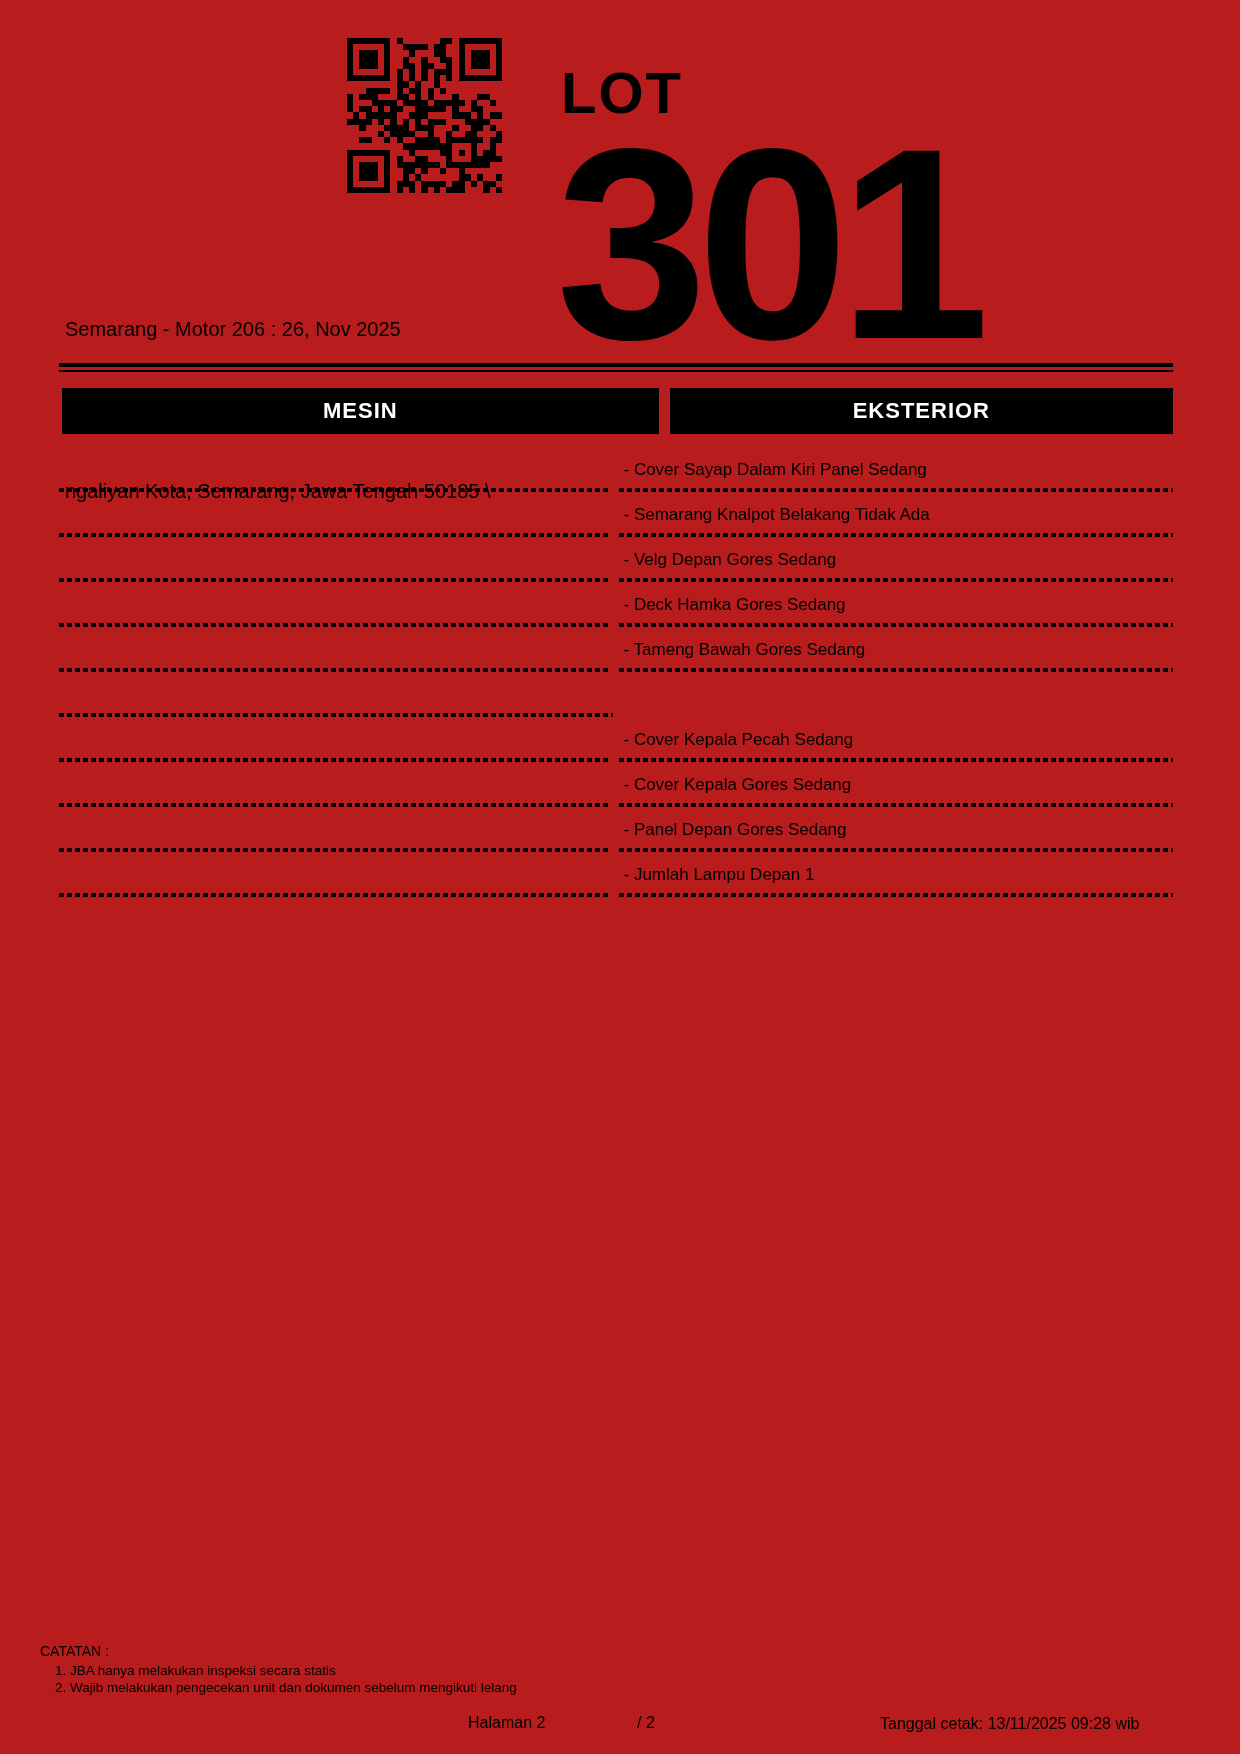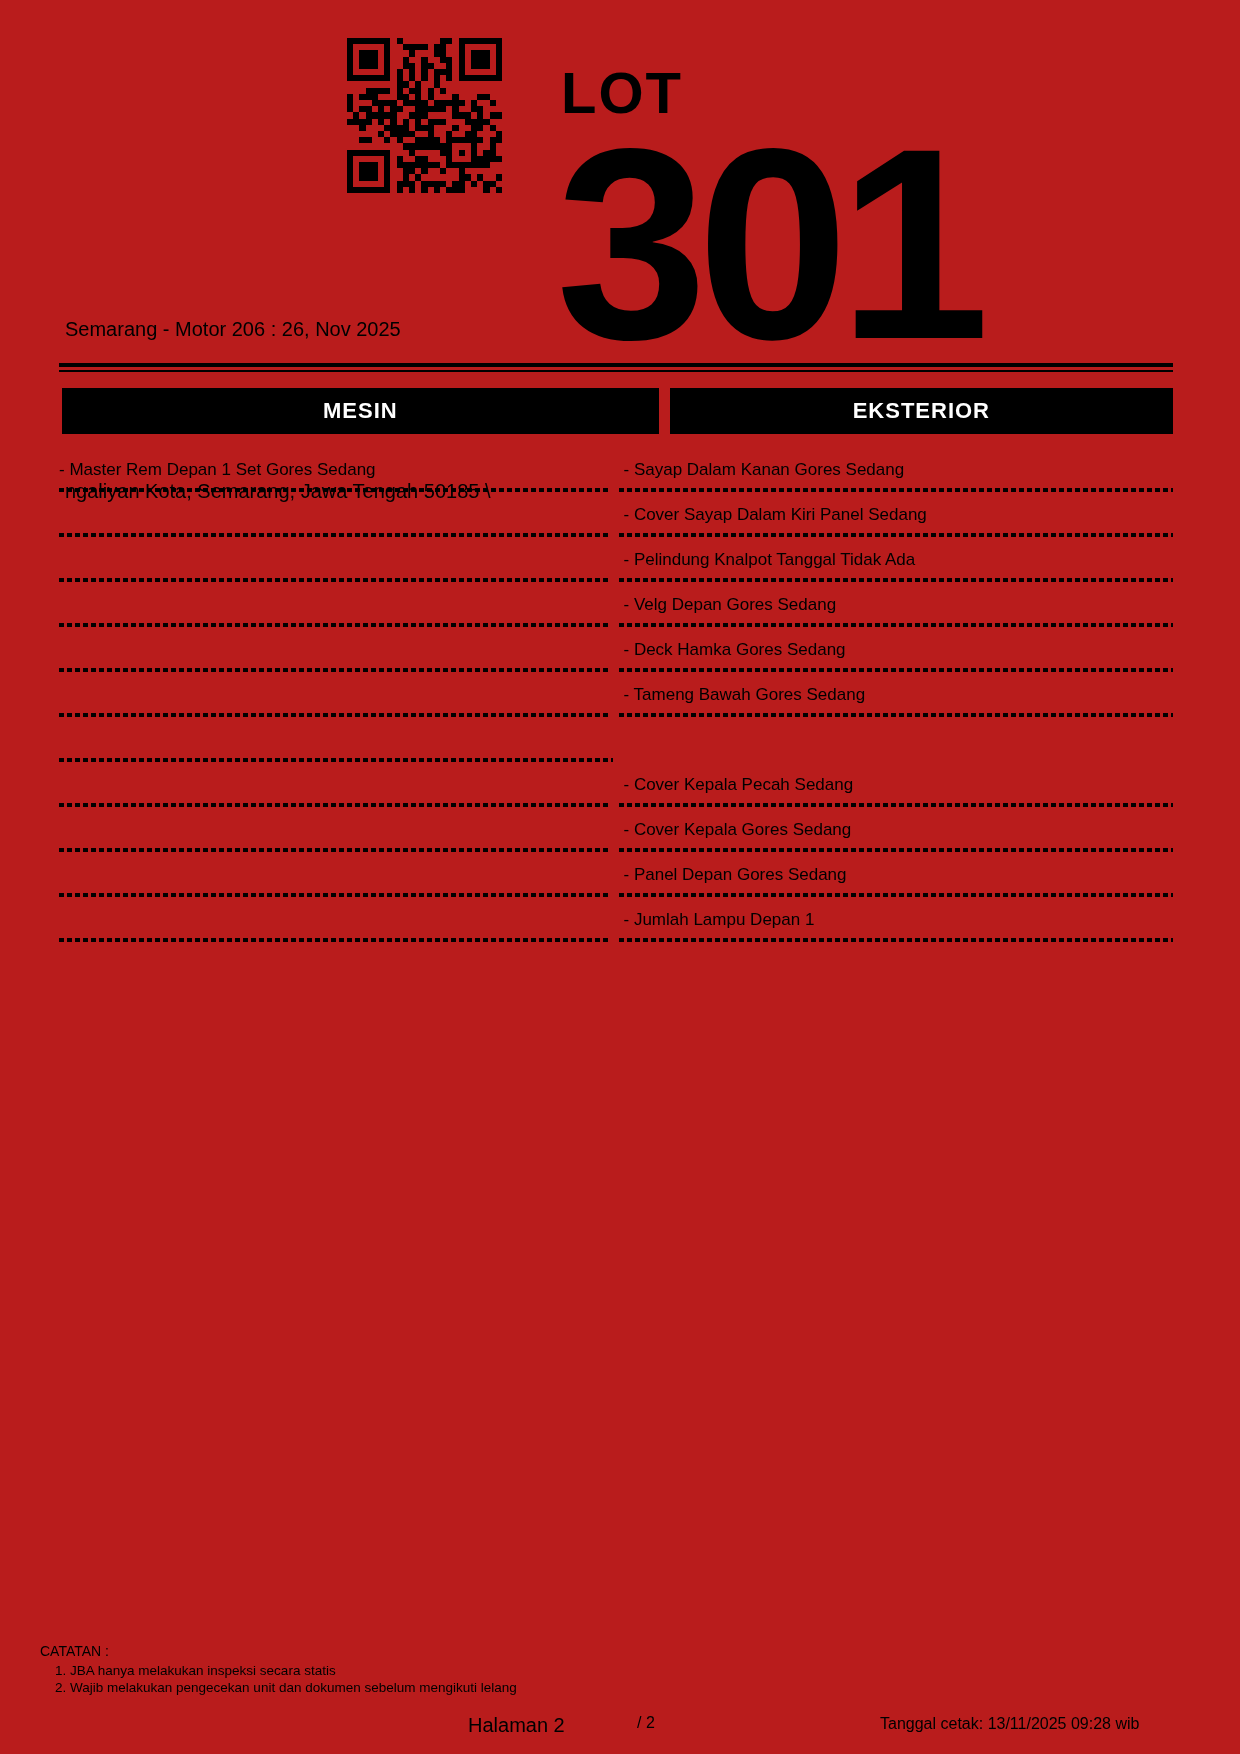--- a/index.html
+++ b/index.html
@@ -52,21 +52,21 @@
   .tcell.c1{width:552px;margin-left:8px;padding-left:5px;}
   .tcell::after{
     content:"";
     position:absolute;left:0;right:0;bottom:0;height:4px;
     background-image:repeating-linear-gradient(90deg,#000 0 5px,transparent 5px 8px);
   }
   
   .notes{position:absolute;left:40px;top:1643px;font-size:13.5px;line-height:17px;}
   .notes .note-title{margin-bottom:2px;font-size:14px;}
   .notes .note-line{margin-left:15px;}
-  .footer-page{position:absolute;left:468px;top:1714px;font-size:20px;}
+  .footer-page{position:absolute;left:468px;top:1714px;font-size:16px;}
   .footer-total{position:absolute;left:637px;top:1714px;font-size:16px;}
   .footer-printed{position:absolute;left:880px;top:1715px;font-size:16px;}
 </style>
 </head>
 <body>
 
 <div class="page">
 
   <svg class="qr" viewBox="0 0 25 25" shape-rendering="crispEdges" aria-hidden="true">
       <rect x="0" y="0" width="1" height="1" fill="#000"></rect>
@@ -408,30 +408,26 @@
 
   <div class="double-rule"></div>
 
   <div class="table">
     <div class="thead">
       <div class="hbar h0">MESIN</div>
       <div class="hbar h1">EKSTERIOR</div>
     </div>
     <div class="rows">
         <div class="trow">
-          <div class="tcell c0">- Master Rem Depan 1 Set Gores Sedang</div>
-          <div class="tcell c1">- Sayap Dalam Kanan Gores Sedang</div>
-        </div>
-        <div class="trow">
           <div class="tcell c0"></div>
           <div class="tcell c1">- Cover Sayap Dalam Kiri Panel Sedang</div>
         </div>
         <div class="trow">
           <div class="tcell c0"></div>
-          <div class="tcell c1">- Pelindung Knalpot Tanggal Tidak Ada</div>
+          <div class="tcell c1">- Semarang Knalpot Belakang Tidak Ada</div>
         </div>
         <div class="trow">
           <div class="tcell c0"></div>
           <div class="tcell c1">- Velg Depan Gores Sedang</div>
         </div>
         <div class="trow">
           <div class="tcell c0"></div>
           <div class="tcell c1">- Deck Hamka Gores Sedang</div>
         </div>
         <div class="trow">

